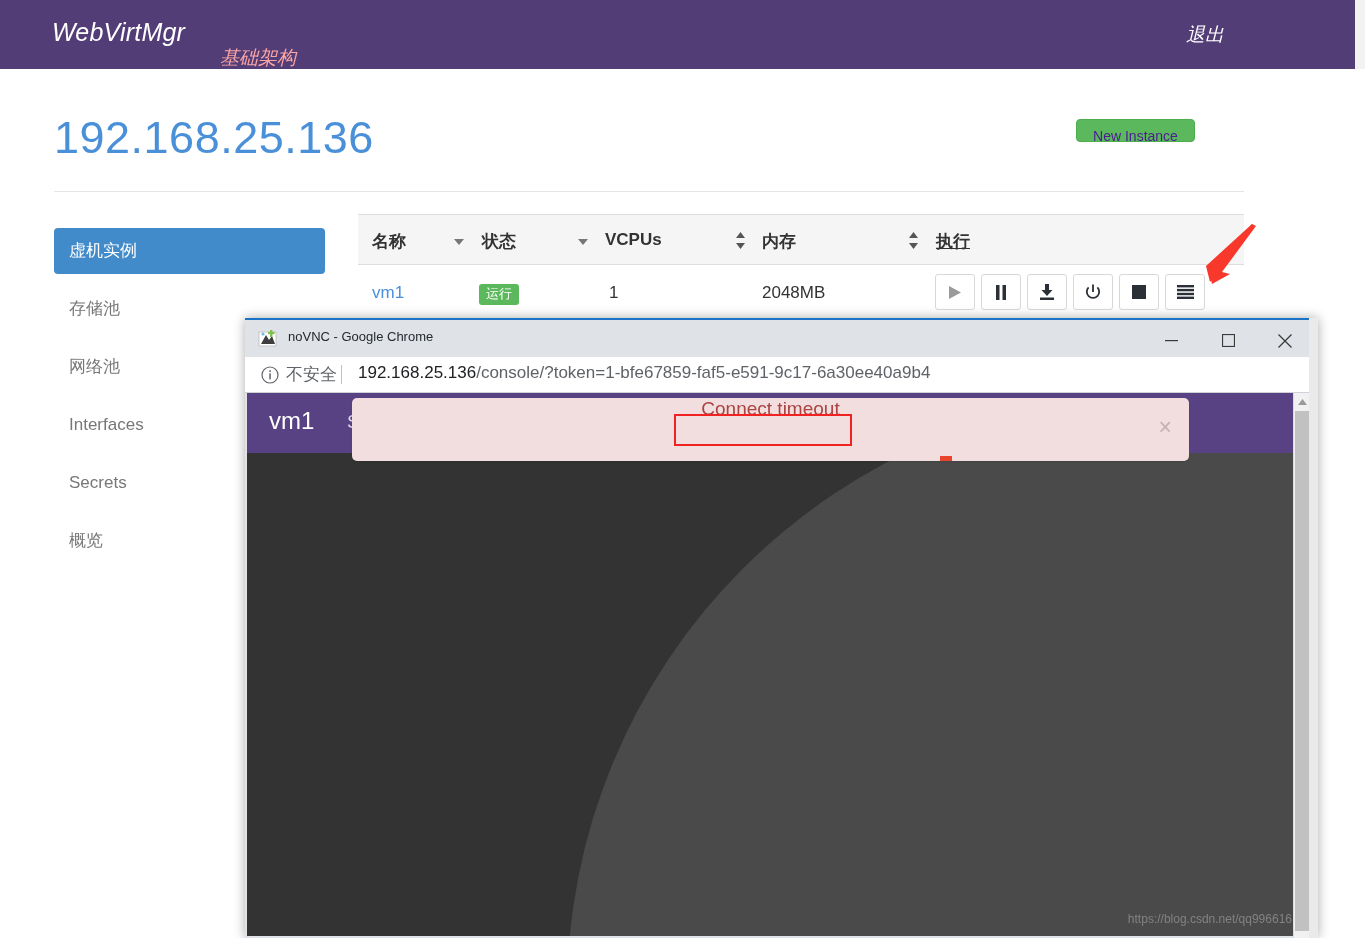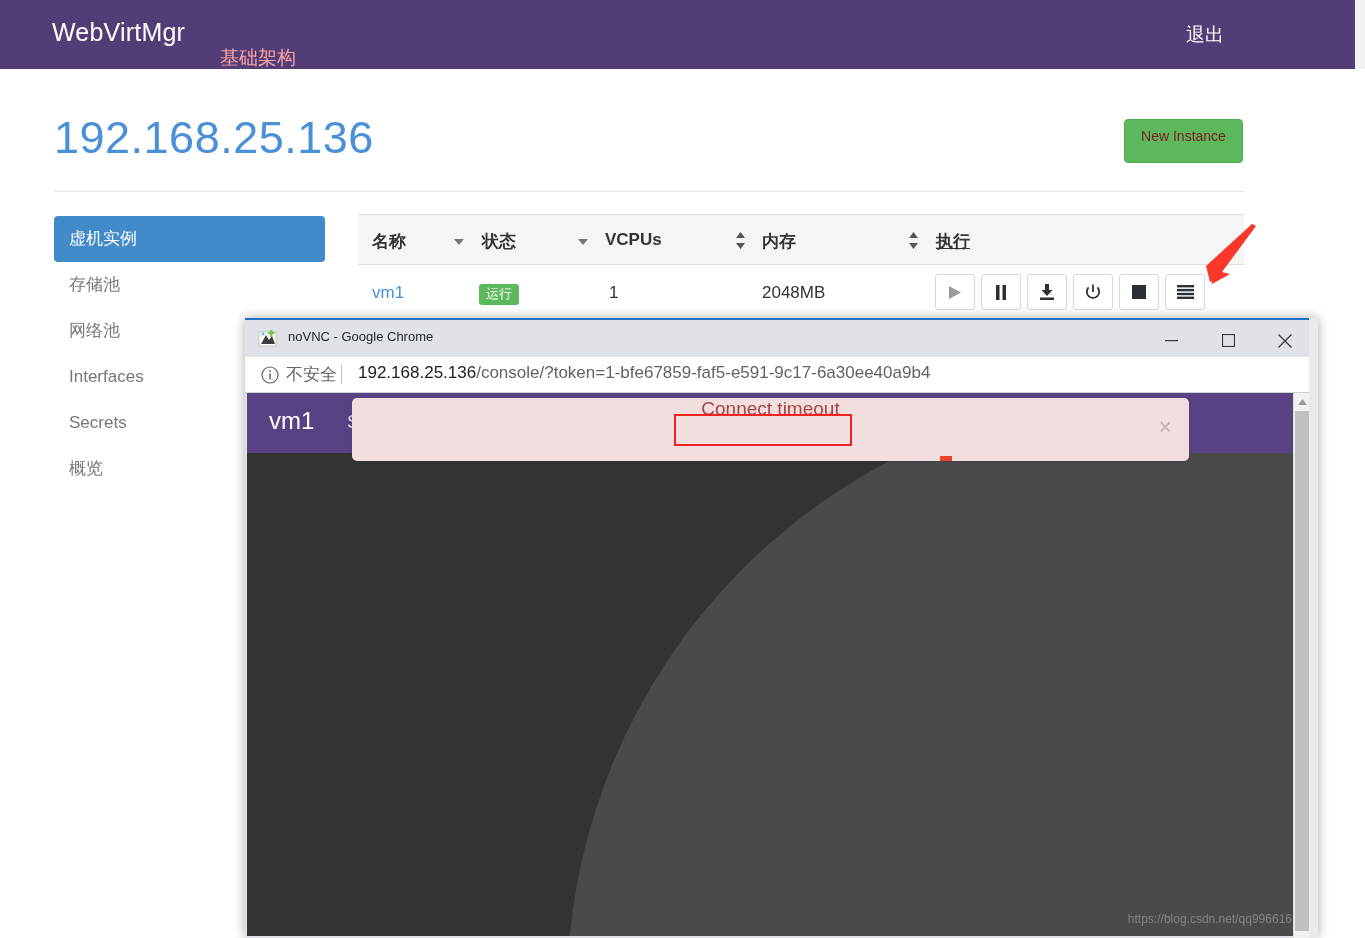--- a/index.html
+++ b/index.html
@@ -9,20 +9,21 @@
     background: #ffffff;
     font-family: "Liberation Sans", sans-serif;
     overflow: hidden;
   }
   #root { position: relative; width: 1365px; height: 938px; background:#fff; }
 
   
   .wvm-navbar {
     position: absolute; left: 0; top: 0; width: 1355px; height: 69px;
     background: #533d77;
+    font-style: italic;
   }
   .wvm-brand {
     position: absolute; left: 52px; top: 18px;
     color: #ffffff; font-size: 25px; letter-spacing: .2px;
   }
   .wvm-navlink {
     position: absolute; left: 220px; top: 22px;
     color: #fca5a5; font-size: 19px; margin-top: 23px;
   }
   .wvm-logout {
@@ -33,36 +34,36 @@
     position: absolute; left: 1355px; top: 0; width: 10px; height: 69px;
     background: #f2f2f2;
   }
 
   
   .page-title {
     position: absolute; left: 54px; top: 112px;
     font-size: 45px; color: #4a90d9; font-weight: 400; letter-spacing: .5px;
   }
   .btn-new-instance {
-    position: absolute; left: 1124px; top: 119px;
-    width: 119px; height: 44px;
+    position: absolute; left: 1076px; top: 119px;
+    width: 119px; height: 23px;
     background: #5cb85c; border: 1px solid #4cae4c; border-radius: 4px;
-    color: #7f1d1d; font-size: 14px; line-height: 33px; text-align: center;
+    color: #4c1d95; font-size: 14px; line-height: 33px; text-align: center;
     cursor: pointer;
   }
   .header-rule {
     position: absolute; left: 54px; top: 191px; width: 1190px; height: 1px;
     background: #e5e5e5;
   }
 
   
   .sidebar { position: absolute; left: 54px; top: 216px; width: 271px; }
   .side-item {
     height: 46px; line-height: 46px; padding-left: 15px;
-    font-size: 17px; color: #777; cursor: pointer;
+    font-size: 17px; color: #777; cursor: pointer; margin-top: 12px;
   }
   .side-item.active {
     background: #428bca; color: #fff; border-radius: 4px;
   }
 
   
   .table-wrap { position: absolute; left: 358px; top: 214px; width: 886px; }
   .thead {
     position: relative; height: 51px; background: #f5f5f5;
     border-top: 1px solid #ddd; border-bottom: 1px solid #ddd;

